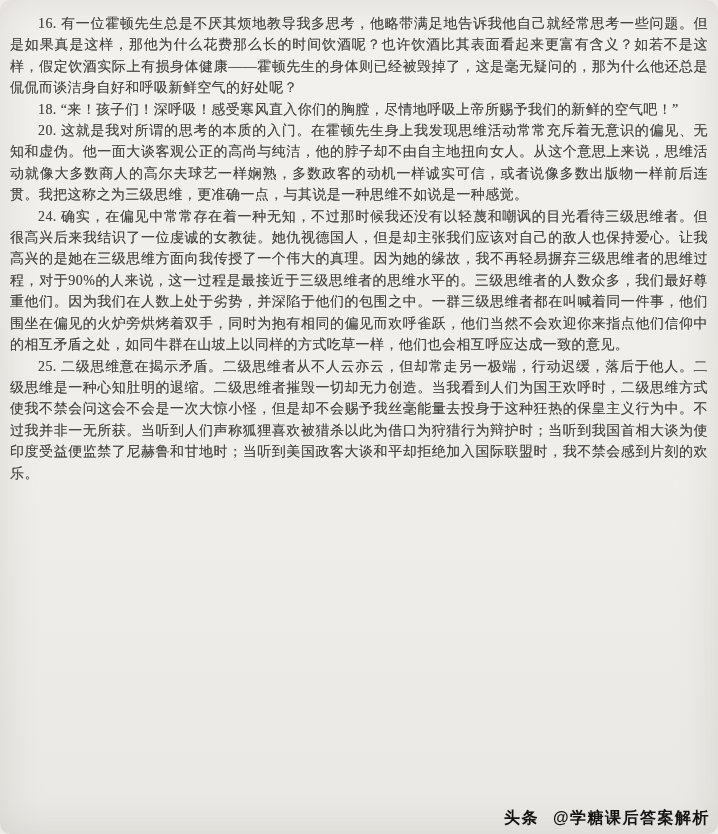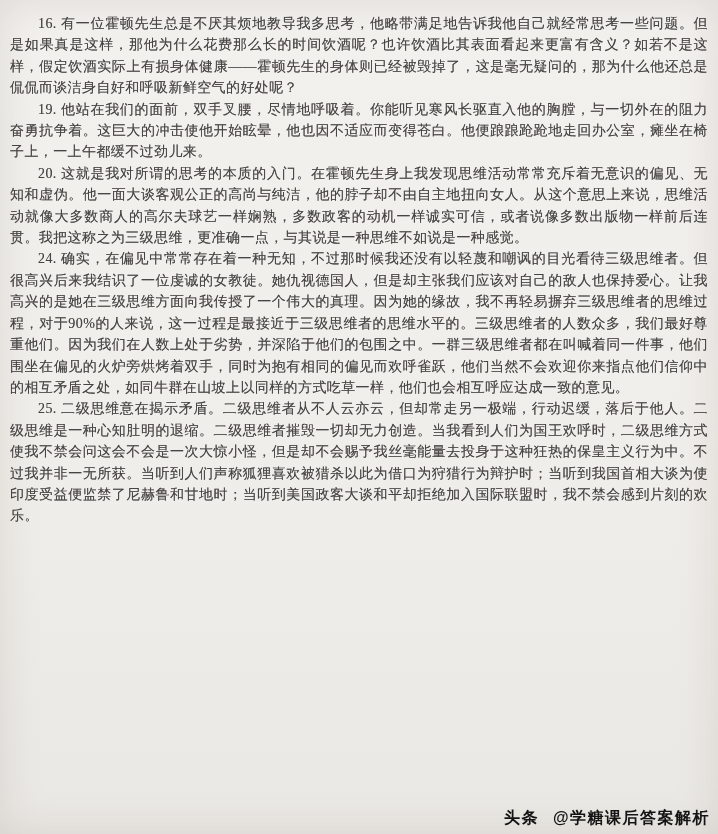--- a/index.html
+++ b/index.html
@@ -1,15 +1,15 @@
 <!DOCTYPE html>
 <html><head>
 <meta charset="utf-8">
 <style>
-  * { margin: 0; padding: 0; box-sizing: border-box; }
+  * { margin: 0; padding: 0; box-sizing: border-box; border-radius: 10px; }
   html, body { width: 718px; height: 834px; overflow: hidden; }
   body {
     background: #edebe8;
     font-family: "Liberation Serif", "DejaVu Serif", serif;
   }
   .page {
     position: relative;
     width: 718px;
     height: 834px;
     padding: 13px 10px 0 10px;
@@ -43,22 +43,22 @@
   .watermark .logo { font-weight: 900; }
 </style>
 </head>
 <body>
 
 <div class="page">
 
   <p class="para"><span class="pnum">16.</span><span>有一位霍顿先生总是不厌其烦地教导我多思考，他略带满足地告诉我他自己就经常思考一些问题。但是如果真是这样，那他为什么花费那么长的时间饮酒呢？也许饮酒比其表面看起来更富有含义？如若不是这样，假定饮酒实际上有损身体健康——霍顿先生的身体则已经被毁掉了，这是毫无疑问的，那为什么他还总是侃侃而谈洁身自好和呼吸新鲜空气的好处呢？</span></p>
 
 
+  <p class="para"><span class="pnum">18.</span><span>“来！孩子们！深呼吸！感受寒风直入你们的胸膛，尽情地呼吸上帝所赐予我们的新鲜的空气吧！”</span></p>
 
-  <p class="para"><span class="pnum">19.</span><span>他站在我们的面前，双手叉腰，尽情地呼吸着。你能听见寒风长驱直入他的胸膛，与一切外在的阻力奋勇抗争着。这巨大的冲击使他开始眩晕，他也因不适应而变得苍白。他便踉踉跄跄地走回办公室，瘫坐在椅子上，一上午都缓不过劲儿来。</span></p>
 
 
 
 
   <p class="para"><span class="pnum">20.</span><span>这就是我对所谓的思考的本质的入门。在霍顿先生身上我发现思维活动常常充斥着无意识的偏见、无知和虚伪。他一面大谈客观公正的高尚与纯洁，他的脖子却不由自主地扭向女人。从这个意思上来说，思维活动就像大多数商人的高尔夫球艺一样娴熟，多数政客的动机一样诚实可信，或者说像多数出版物一样前后连贯。我把这称之为三级思维，更准确一点，与其说是一种思维不如说是一种感觉。</span></p>
 
   <p class="para"><span class="pnum">24.</span><span>确实，在偏见中常常存在着一种无知，不过那时候我还没有以轻蔑和嘲讽的目光看待三级思维者。但很高兴后来我结识了一位虔诚的女教徒。她仇视德国人，但是却主张我们应该对自己的敌人也保持爱心。让我高兴的是她在三级思维方面向我传授了一个伟大的真理。因为她的缘故，我不再轻易摒弃三级思维者的思维过程，对于90%的人来说，这一过程是最接近于三级思维者的思维水平的。三级思维者的人数众多，我们最好尊重他们。因为我们在人数上处于劣势，并深陷于他们的包围之中。一群三级思维者都在叫喊着同一件事，他们围坐在偏见的火炉旁烘烤着双手，同时为抱有相同的偏见而欢呼雀跃，他们当然不会欢迎你来指点他们信仰中的相互矛盾之处，如同牛群在山坡上以同样的方式吃草一样，他们也会相互呼应达成一致的意见。</span></p>
 
   <p class="para"><span class="pnum">25.</span><span>二级思维意在揭示矛盾。二级思维者从不人云亦云，但却常走另一极端，行动迟缓，落后于他人。二级思维是一种心知肚明的退缩。二级思维者摧毁一切却无力创造。当我看到人们为国王欢呼时，二级思维方式使我不禁会问这会不会是一次大惊小怪，但是却不会赐予我丝毫能量去投身于这种狂热的保皇主义行为中。不过我并非一无所获。当听到人们声称狐狸喜欢被猎杀以此为借口为狩猎行为辩护时；当听到我国首相大谈为使印度受益便监禁了尼赫鲁和甘地时；当听到美国政客大谈和平却拒绝加入国际联盟时，我不禁会感到片刻的欢乐。</span></p>
 

